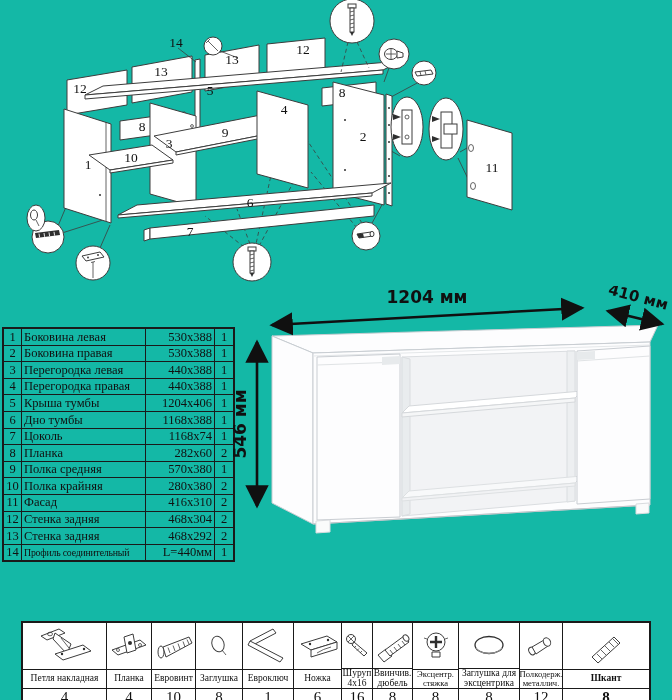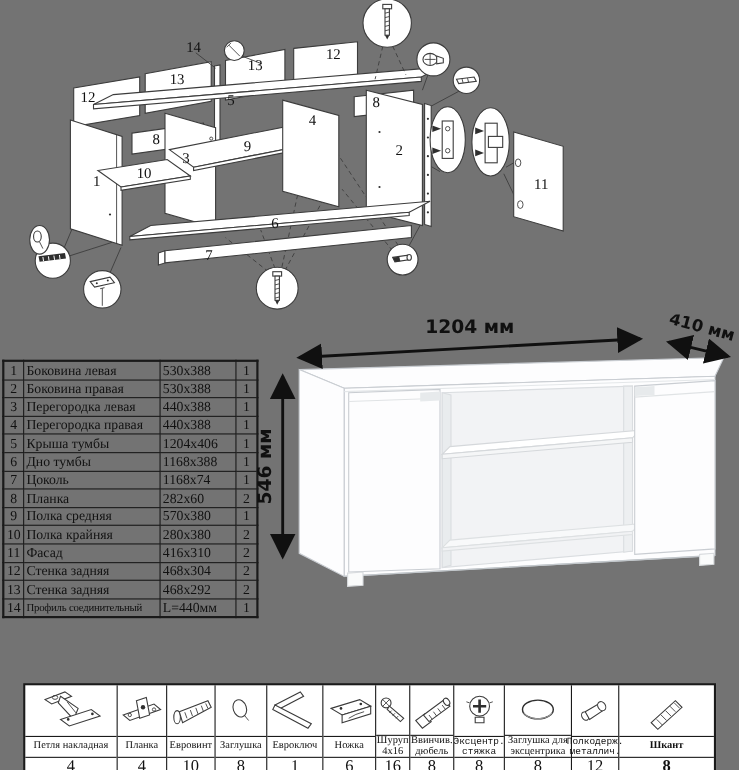--- a/index.html
+++ b/index.html
@@ -1,41 +1,41 @@
 <!DOCTYPE html>
 <html><head>
 <meta charset="utf-8">
 <style>
   html,body{margin:0;padding:0;background:#fff;}
-  .page{position:relative;width:672px;height:700px;background:#737373;overflow:hidden;
+  .page{position:relative;width:672px;height:700px;background:#14b8a6;overflow:hidden;
         font-family:"Liberation Serif","DejaVu Serif",serif;color:#111;}
   svg{display:block;}
   .exploded{position:absolute;left:0;top:0;}
   .dims{position:absolute;left:230px;top:286px;}
   
   .parts{position:absolute;left:2px;top:327px;border-collapse:collapse;table-layout:fixed;}
   .parts td{border:1px solid #1a1a1a;height:15.6px;padding:0 2px;font-size:12.5px;line-height:1;
             white-space:nowrap;overflow:hidden;}
   .parts{border:2px solid #1a1a1a;}
   .c-num{width:13px;text-align:center;}
   .c-name{width:119px;text-align:left;margin-top:16px;}
-  .c-size{width:64px;text-align:left;}
+  .c-size{width:64px;text-align:right;}
   .c-qty{width:14px;text-align:center;}
   .parts tr:last-child .c-name{font-size:9.8px;letter-spacing:-0.2px;}
   
   .hw-title{position:absolute;left:21px;top:584px;width:630px;text-align:center;
             font-size:17px;color:#111;}
   .hw{position:absolute;left:21px;top:621px;width:630px;height:87px;display:flex;
       border:2px solid #1a1a1a;box-sizing:border-box;background:#fff;}
   .hw-col{display:flex;flex-direction:column;border-right:1px solid #1a1a1a;box-sizing:border-box;}
   .hw-col:last-child{border-right:none;font-weight:bold;}
   .hw-icon{height:49px;border-bottom:1px solid #1a1a1a;display:flex;align-items:center;justify-content:center;}
   .hw-name{height:19px;border-bottom:1px solid #1a1a1a;display:flex;align-items:center;justify-content:center;
            text-align:center;font-size:9.5px;line-height:1.05;padding:0 1px;}
-  .hw-name.tight{font-size:8.6px;font-family:Liberation Mono, monospace;}
+  .hw-name.tight{font-size:8.6px;}
   .hw-qty{flex:1;display:flex;align-items:center;justify-content:center;font-size:15px;}
   
   .p{fill:#fff;stroke:#3c3c3c;stroke-width:1;}
   .ln{stroke:#3c3c3c;stroke-width:0.8;fill:none;}
   .dash{stroke-dasharray:4 3;}
   .lbl{font-family:"Liberation Serif","DejaVu Serif",serif;font-size:13.5px;fill:#111;text-anchor:middle;}
   .dk{fill:#2f2f2f;stroke:none;}
   .cab{fill:#fdfdfe;stroke:#c9cdd2;stroke-width:1;}
   .dimtxt{font-family:"DejaVu Sans","Liberation Sans",sans-serif;font-weight:bold;fill:#101010;text-anchor:middle;}
   .dimline{stroke:#101010;stroke-width:2.6;fill:none;}

